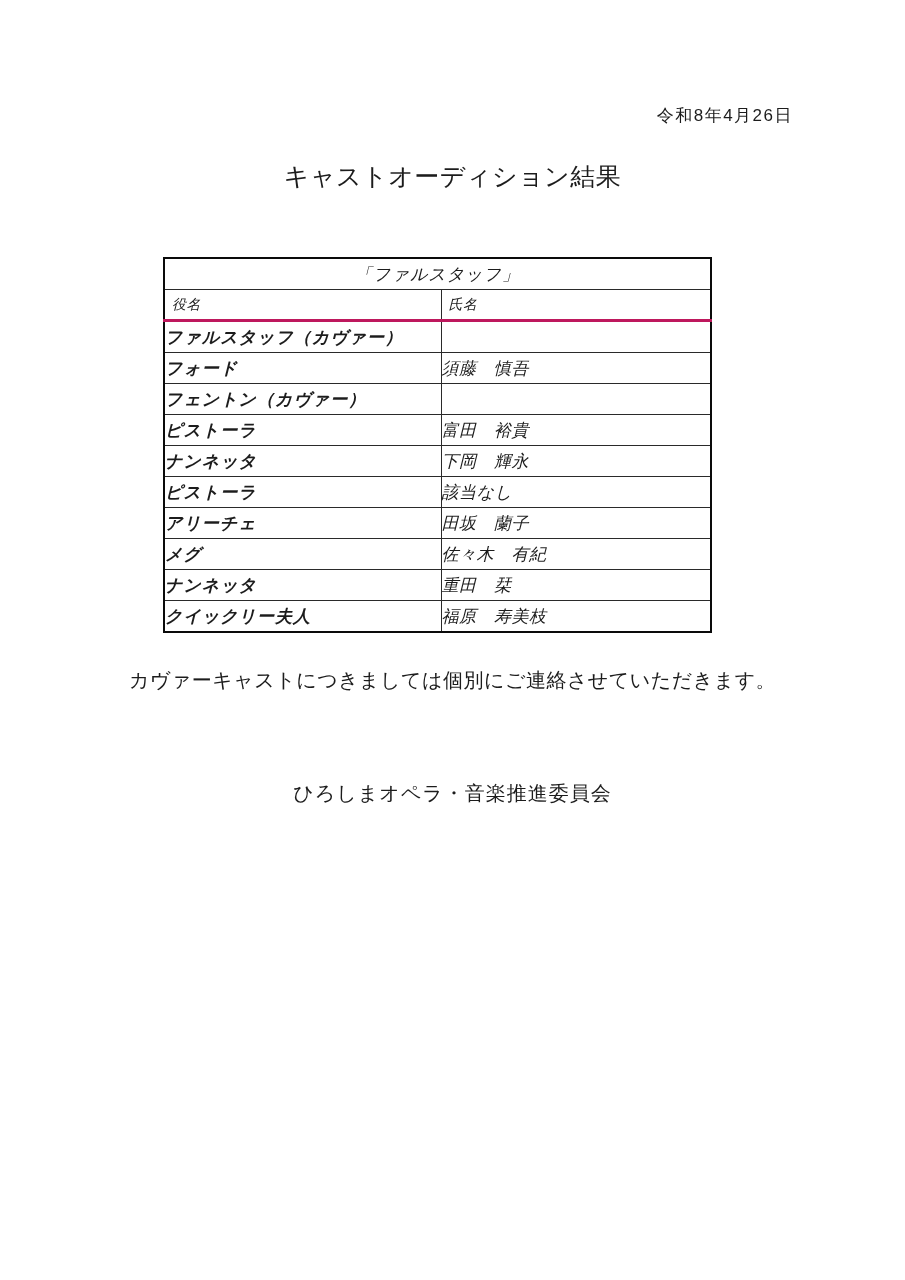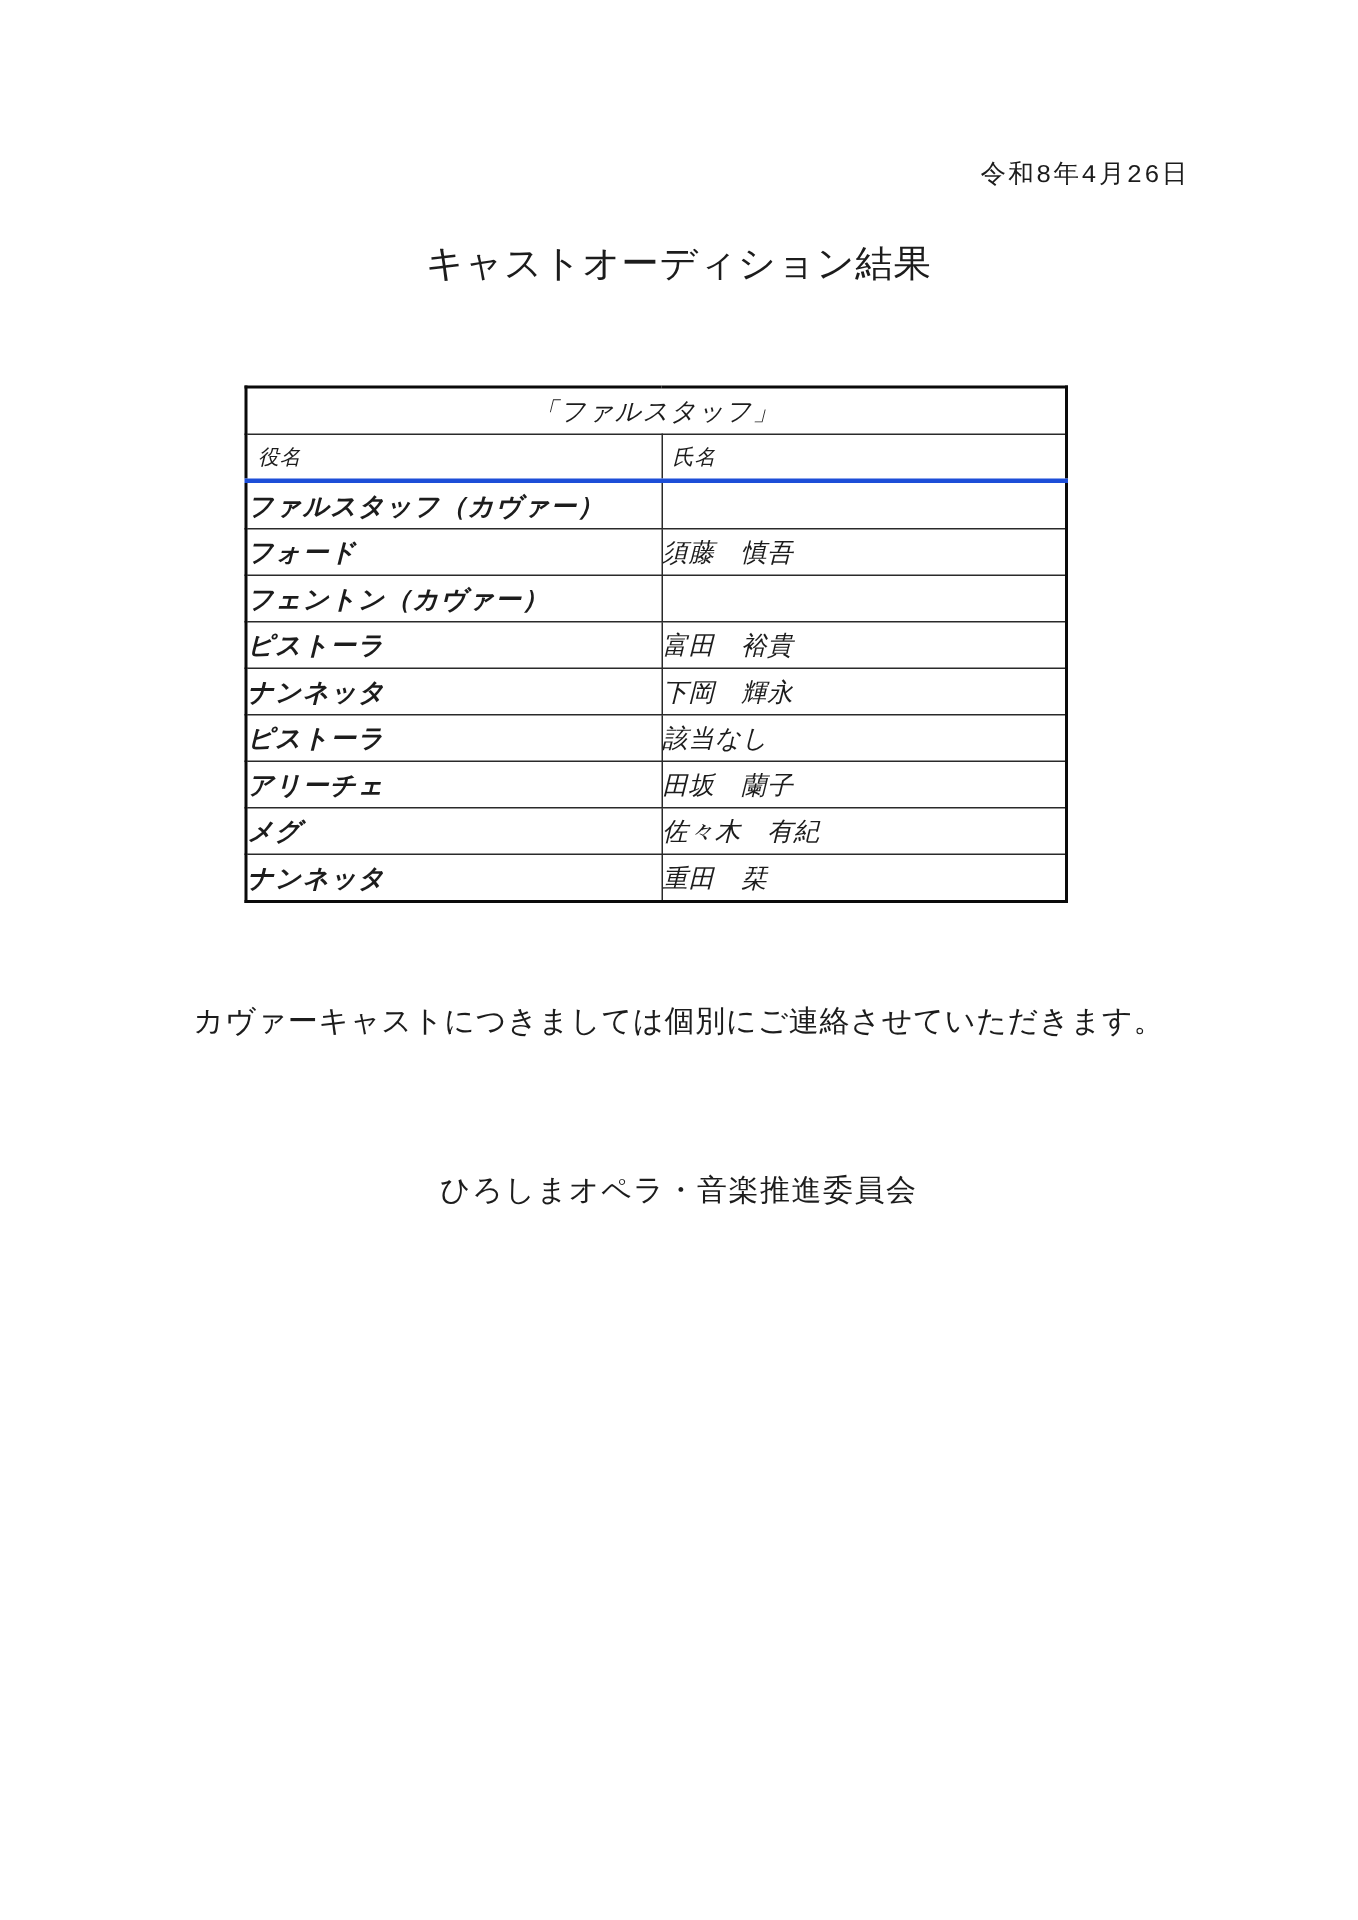--- a/index.html
+++ b/index.html
@@ -17,21 +17,20 @@
     color: #1c1c1c;
     overflow: hidden;
   }
   .doc-date {
     position: absolute;
     top: 104px;
     right: 112px;
     font-size: 17px;
     letter-spacing: 1.5px;
     white-space: nowrap;
-    font-family: Liberation Mono, monospace;
   }
   .doc-title {
     position: absolute;
     top: 161px;
     left: 0;
     width: 100%;
     text-align: center;
     font-size: 25px;
     line-height: 31px;
     letter-spacing: 0.5px;
@@ -61,21 +60,21 @@
     font-weight: normal;
     text-align: center;
     letter-spacing: 1px;
   }
   tr.col-headers th {
     height: 29px;
     font-size: 14px;
     font-weight: normal;
     text-align: left;
     padding-left: 7px;
-    border-bottom: 3px solid #1d4ed8;
+    border-bottom: 3px solid #be185d;
     letter-spacing: 0.5px;
   }
   tbody.cast-rows td {
     height: 30px;
     font-size: 17px;
   }
   td.role-cell {
     font-weight: bold;
     padding-left: 8px;
     letter-spacing: 1px;
@@ -160,20 +159,24 @@
         <td class="name-cell">田坂　蘭子</td>
       </tr>
       <tr>
         <td class="role-cell">メグ</td>
         <td class="name-cell">佐々木　有紀</td>
       </tr>
       <tr>
         <td class="role-cell">ナンネッタ</td>
         <td class="name-cell">重田　栞</td>
       </tr>
+      <tr>
+        <td class="role-cell">クイックリー夫人</td>
+        <td class="name-cell">福原　寿美枝</td>
+      </tr>
     </tbody>
   </table>
 
   <div class="doc-note">カヴァーキャストにつきましては個別にご連絡させていただきます。</div>
 
   <div class="doc-org">ひろしまオペラ・音楽推進委員会</div>
 
 </div>
 
 </body></html>

